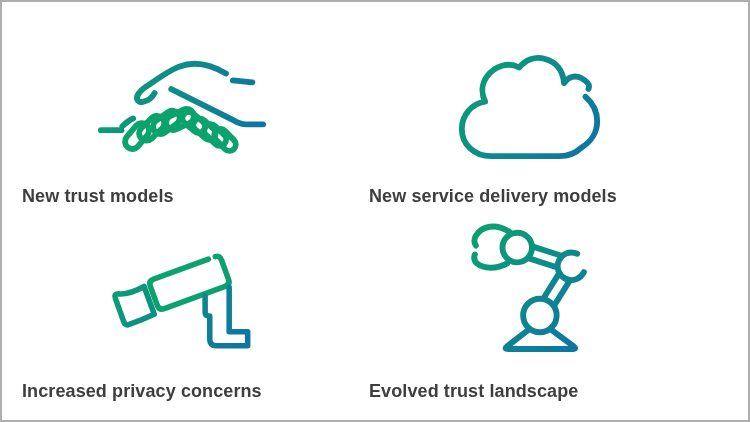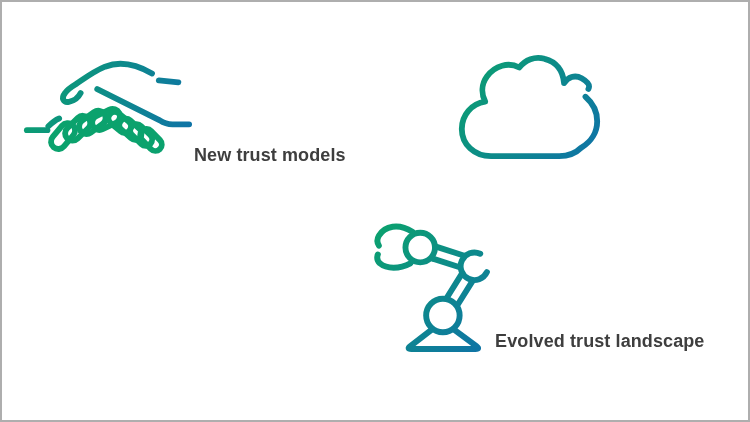--- a/index.html
+++ b/index.html
@@ -11,22 +11,23 @@
     background: #ffffff;
     border: 2px solid #aeaeae;
     font-family: "Liberation Sans", sans-serif;
     overflow: hidden;
   }
   .feature {
     position: absolute;
     width: 320px;
     margin: 0;
     display: flex;
-    flex-direction: row;
-    align-items: flex-end;
+    flex-direction: column;
+    align-items: flex-start;
+    gap: 15px;
   }
   .feature .icon-box {
     display: flex;
     justify-content: center;
     width: 100%;
   }
   .row-top { top: 46px; }
   .row-top .icon-box { height: 118px; align-items: center; }
   .row-bottom { top: 204px; }
   .row-bottom .icon-box { height: 146px; align-items: flex-end; }
@@ -91,22 +92,43 @@
           <linearGradient id="g-cloud" gradientUnits="userSpaceOnUse" x1="14" y1="0" x2="154" y2="104">
             <stop class="grad-start" offset="0" stop-color="#0ba26d"></stop>
             <stop class="grad-end" offset="1" stop-color="#0f72a8"></stop>
           </linearGradient>
         </defs>
         <g class="stroke" stroke="url(#g-cloud)" stroke-width="6.5">
           <path d="M 141,41 C 149,48 153,57 153,66 C 153,77 147,87 137,93 C 131,99 123,102 114,102 L 44,102 C 27,102 14,90 14,74 C 14,60 24,48 38,46 C 34,38 34,28 40,20 C 48,9 62,5 73,11 C 79,3 89,-1 99,2 C 111,5 118,14 119,27 C 123,21 130,18 137,22 C 144,26 146,29 144,33"></path>
         </g>
       </svg>
     </div>
+    <figcaption>New service delivery models</figcaption>
   </figure>
 
+  <figure class="feature row-bottom col-left">
+    <div class="icon-box">
+      <svg width="148" viewBox="14 2 160 118" aria-hidden="true">
+        <defs>
+          <linearGradient id="g-cam" gradientUnits="userSpaceOnUse" x1="30" y1="10" x2="170" y2="115">
+            <stop class="grad-start" offset="0" stop-color="#0ba26d"></stop>
+            <stop class="grad-end" offset="1" stop-color="#0f72a8"></stop>
+          </linearGradient>
+        </defs>
+        <g class="stroke" stroke="url(#g-cam)">
+          <g transform="translate(102,45) rotate(-20)">
+            <path d="M 36,-17 Q 41,-17 41,-11 L 41,11 Q 41,17 35,17 L -35,17 Q -41,17 -41,11 L -41,-11 Q -41,-17 -35,-17 L 28,-17"></path>
+          </g>
+          <path d="M 53,49 Q 37,58 25,57 Q 20,57 22,62 L 31,87 Q 33,92 37,90 Q 51,85 64,79 Z"></path>
+          <path d="M 119,59 L 119,77 Q 119,81 123,81 L 124,81 L 124,106 Q 124,113 131,113 L 165,113 L 165,98 L 145,98 L 145,50"></path>
+        </g>
+      </svg>
+    </div>
+    <figcaption>Increased privacy concerns</figcaption>
+  </figure>
 
   <figure class="feature row-bottom col-right">
     <div class="icon-box">
       <svg height="134" viewBox="8 -2 128 136" aria-hidden="true">
         <defs>
           <linearGradient id="g-robot" gradientUnits="userSpaceOnUse" x1="15" y1="5" x2="135" y2="130">
             <stop class="grad-start" offset="0" stop-color="#0ba26d"></stop>
             <stop class="grad-end" offset="1" stop-color="#0f72a8"></stop>
           </linearGradient>
         </defs>

